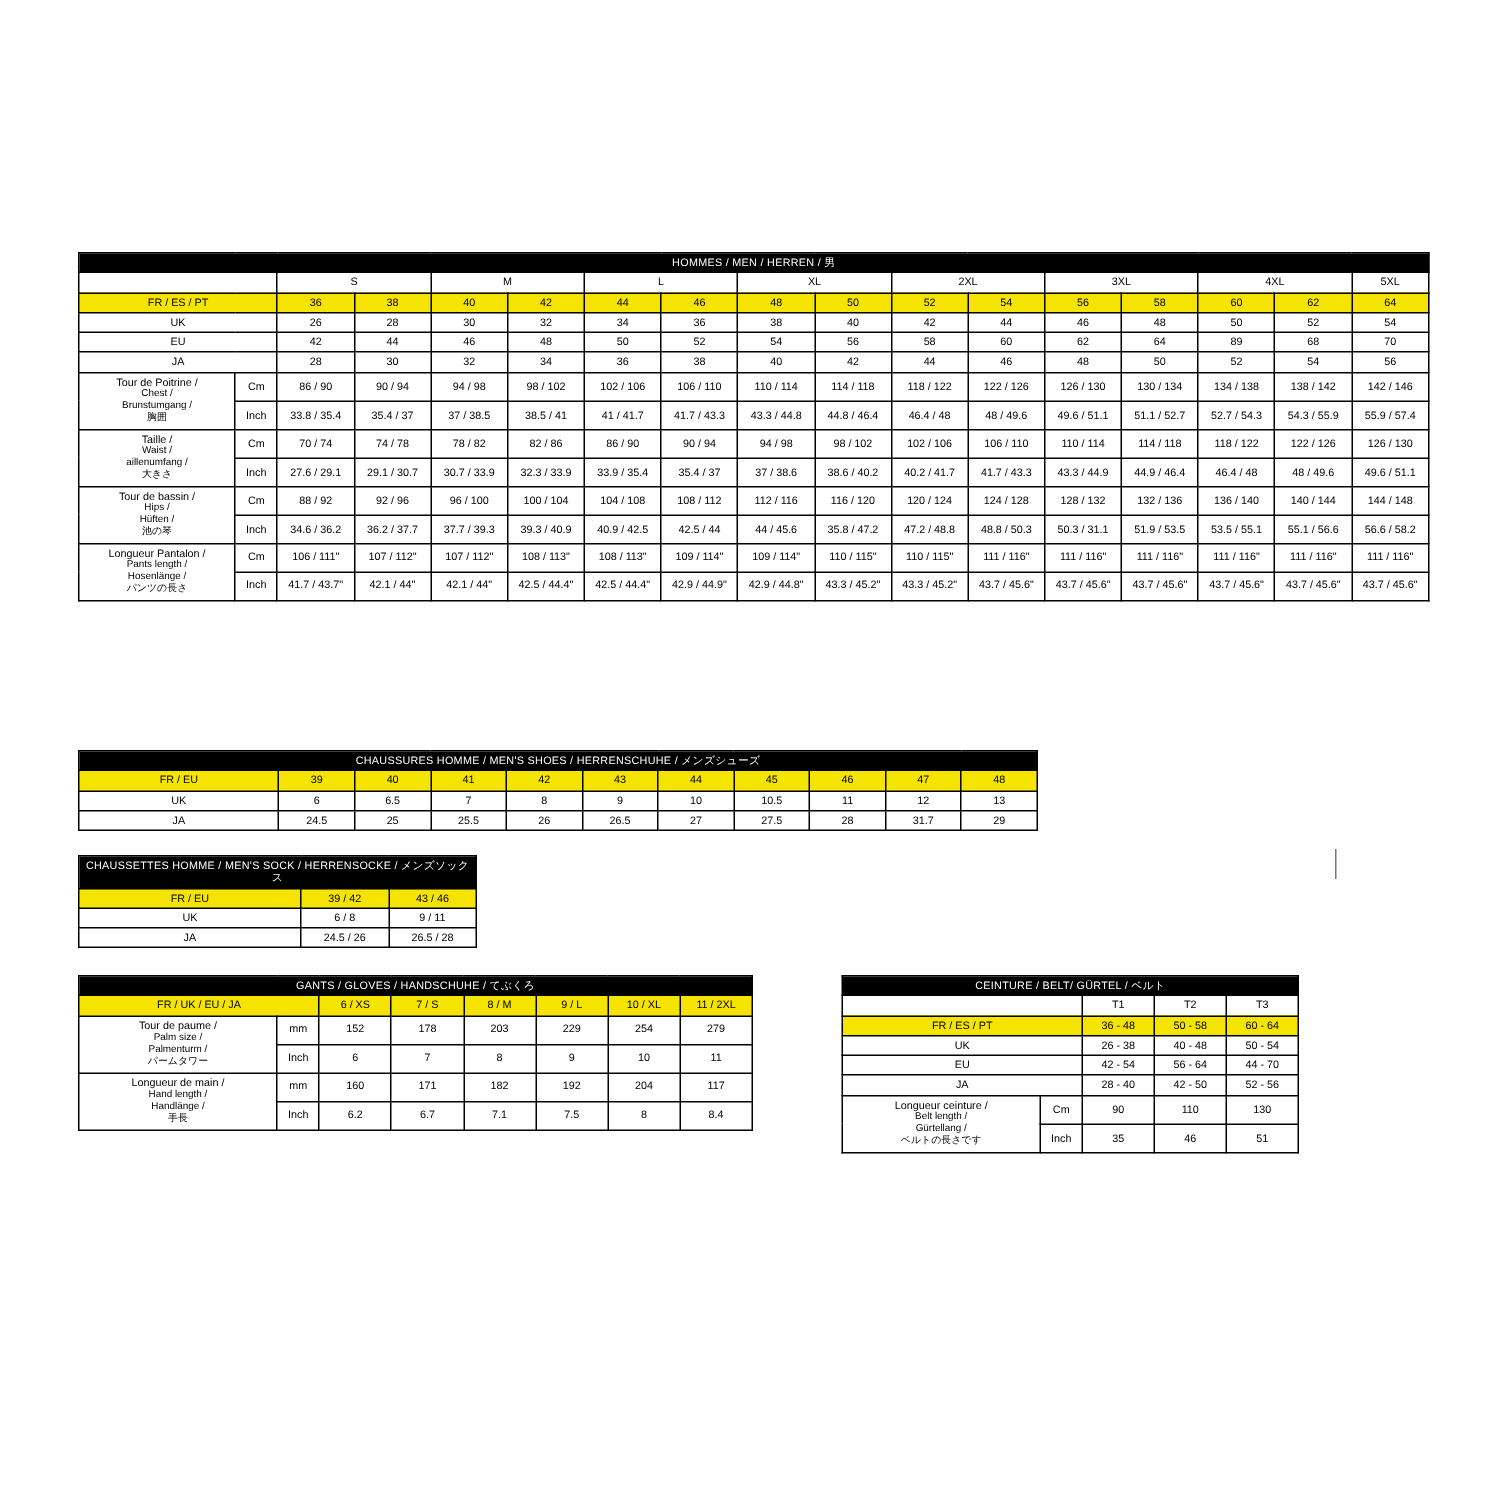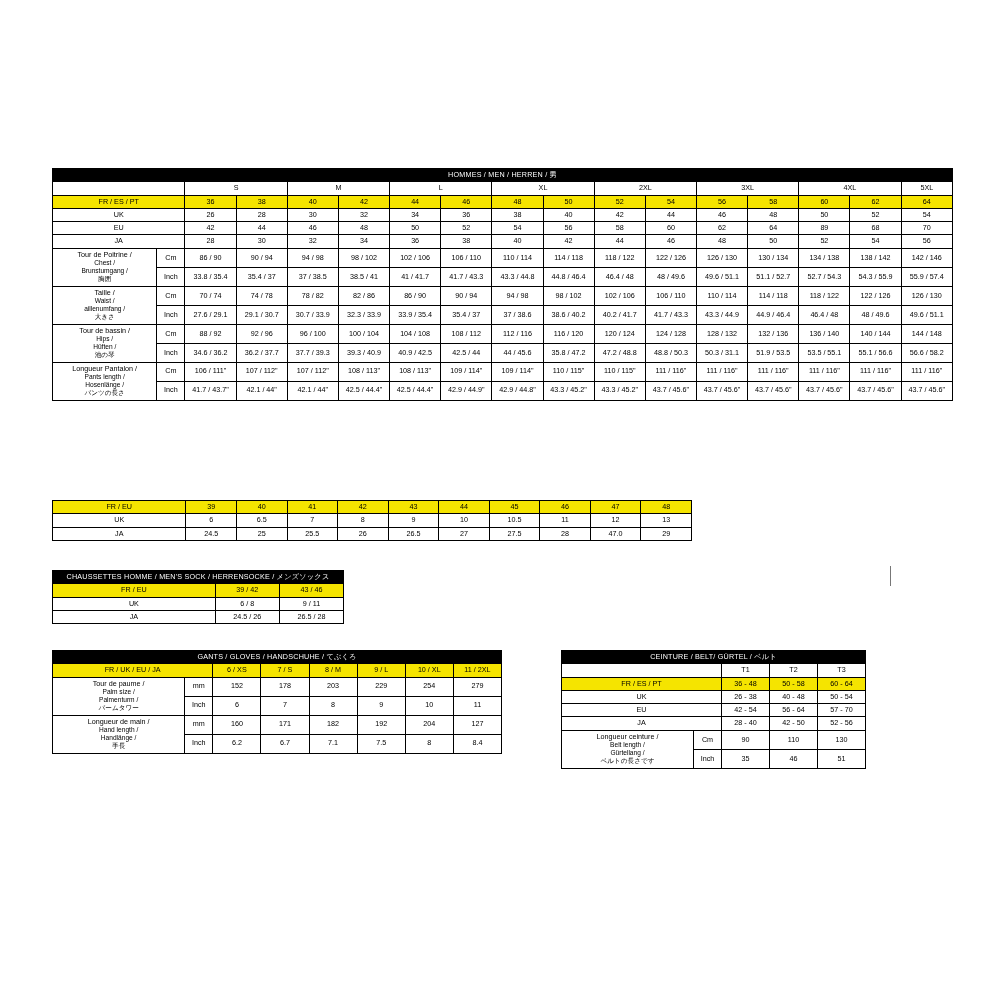--- a/index.html
+++ b/index.html
@@ -21,21 +21,21 @@
   
   #men-table{position:absolute;left:52px;top:168px;width:901px;}
   #men-table .c-lbl{width:104px;}
   #men-table .c-unit{width:28px;}
 
   
   #shoes-table{position:absolute;left:52px;top:500px;width:640px;}
   #shoes-table .c-lbl{width:132px;}
 
   
-  #socks-table{position:absolute;left:52px;top:570px;width:292px;}
+  #socks-table{position:absolute;left:52px;top:570px;width:266px;}
   #socks-table .c-lbl{width:132px;}
 
   
   #gloves-table{position:absolute;left:52px;top:650px;width:450px;}
   #gloves-table .c-lbl{width:132px;}
   #gloves-table .c-unit{width:28px;}
 
   
   #belt-table{position:absolute;left:533px;top:650px;width:294px;margin-left:28px;}
   #belt-table .c-lbl{width:132px;}
@@ -298,20 +298,25 @@
       </tbody>
 
   </table>
 
   <table class="tbl" id="shoes-table">
     <colgroup>
         <col class="c-lbl">
         <col span="10" style="width:50px;">
       </colgroup>
     <tbody>
+      <tr>
+        <td class="hdrbar" colspan="11">
+          <span>CHAUSSURES HOMME</span><span class="light"> / MEN'S SHOES / HERRENSCHUHE / メンズシューズ</span>
+        </td>
+      </tr>
       <tr class="yellow" id="shoes-fr">
           <td class="rowlabel yellow" colspan="1">FR / EU</td>
           <td class="yellow" colspan="1">39</td>
           <td class="yellow" colspan="1">40</td>
           <td class="yellow" colspan="1">41</td>
           <td class="yellow" colspan="1">42</td>
           <td class="yellow" colspan="1">43</td>
           <td class="yellow" colspan="1">44</td>
           <td class="yellow" colspan="1">45</td>
           <td class="yellow" colspan="1">46</td>
@@ -336,21 +341,21 @@
         <tr>
           <td class="rowlabel" colspan="1">JA</td>
           <td colspan="1">24.5</td>
           <td colspan="1">25</td>
           <td colspan="1">25.5</td>
           <td colspan="1">26</td>
           <td colspan="1">26.5</td>
           <td colspan="1">27</td>
           <td colspan="1">27.5</td>
           <td colspan="1">28</td>
-          <td colspan="1">47.0</td>
+          <td colspan="1">31.7</td>
           <td colspan="1">29</td>
         </tr>
       </tbody>
   </table>
 
   <table class="tbl" id="socks-table">
     <colgroup>
         <col class="c-lbl">
         <col span="2" style="width:52px;">
       </colgroup>
@@ -423,21 +428,21 @@
           <td colspan="1">11</td>
         </tr>
         <tr>
           <td class="lbl" rowspan="2">Longueur de main /<span class="sub">Hand length /<br>Handlänge /<br>手長</span></td>
           <td class="unit" colspan="1">mm</td>
           <td colspan="1">160</td>
           <td colspan="1">171</td>
           <td colspan="1">182</td>
           <td colspan="1">192</td>
           <td colspan="1">204</td>
-          <td colspan="1">127</td>
+          <td colspan="1">117</td>
         </tr>
         <tr>
           <td class="unit" colspan="1">Inch</td>
           <td colspan="1">6.2</td>
           <td colspan="1">6.7</td>
           <td colspan="1">7.1</td>
           <td colspan="1">7.5</td>
           <td colspan="1">8</td>
           <td colspan="1">8.4</td>
         </tr>
@@ -473,21 +478,21 @@
         <tr>
           <td class="rowlabel" colspan="2">UK</td>
           <td colspan="1">26 - 38</td>
           <td colspan="1">40 - 48</td>
           <td colspan="1">50 - 54</td>
         </tr>
         <tr>
           <td class="rowlabel" colspan="2">EU</td>
           <td colspan="1">42 - 54</td>
           <td colspan="1">56 - 64</td>
-          <td colspan="1">57 - 70</td>
+          <td colspan="1">44 - 70</td>
         </tr>
         <tr>
           <td class="rowlabel" colspan="2">JA</td>
           <td colspan="1">28 - 40</td>
           <td colspan="1">42 - 50</td>
           <td colspan="1">52 - 56</td>
         </tr>
       </tbody>
     <tbody id="belt-measure">
         <tr>

